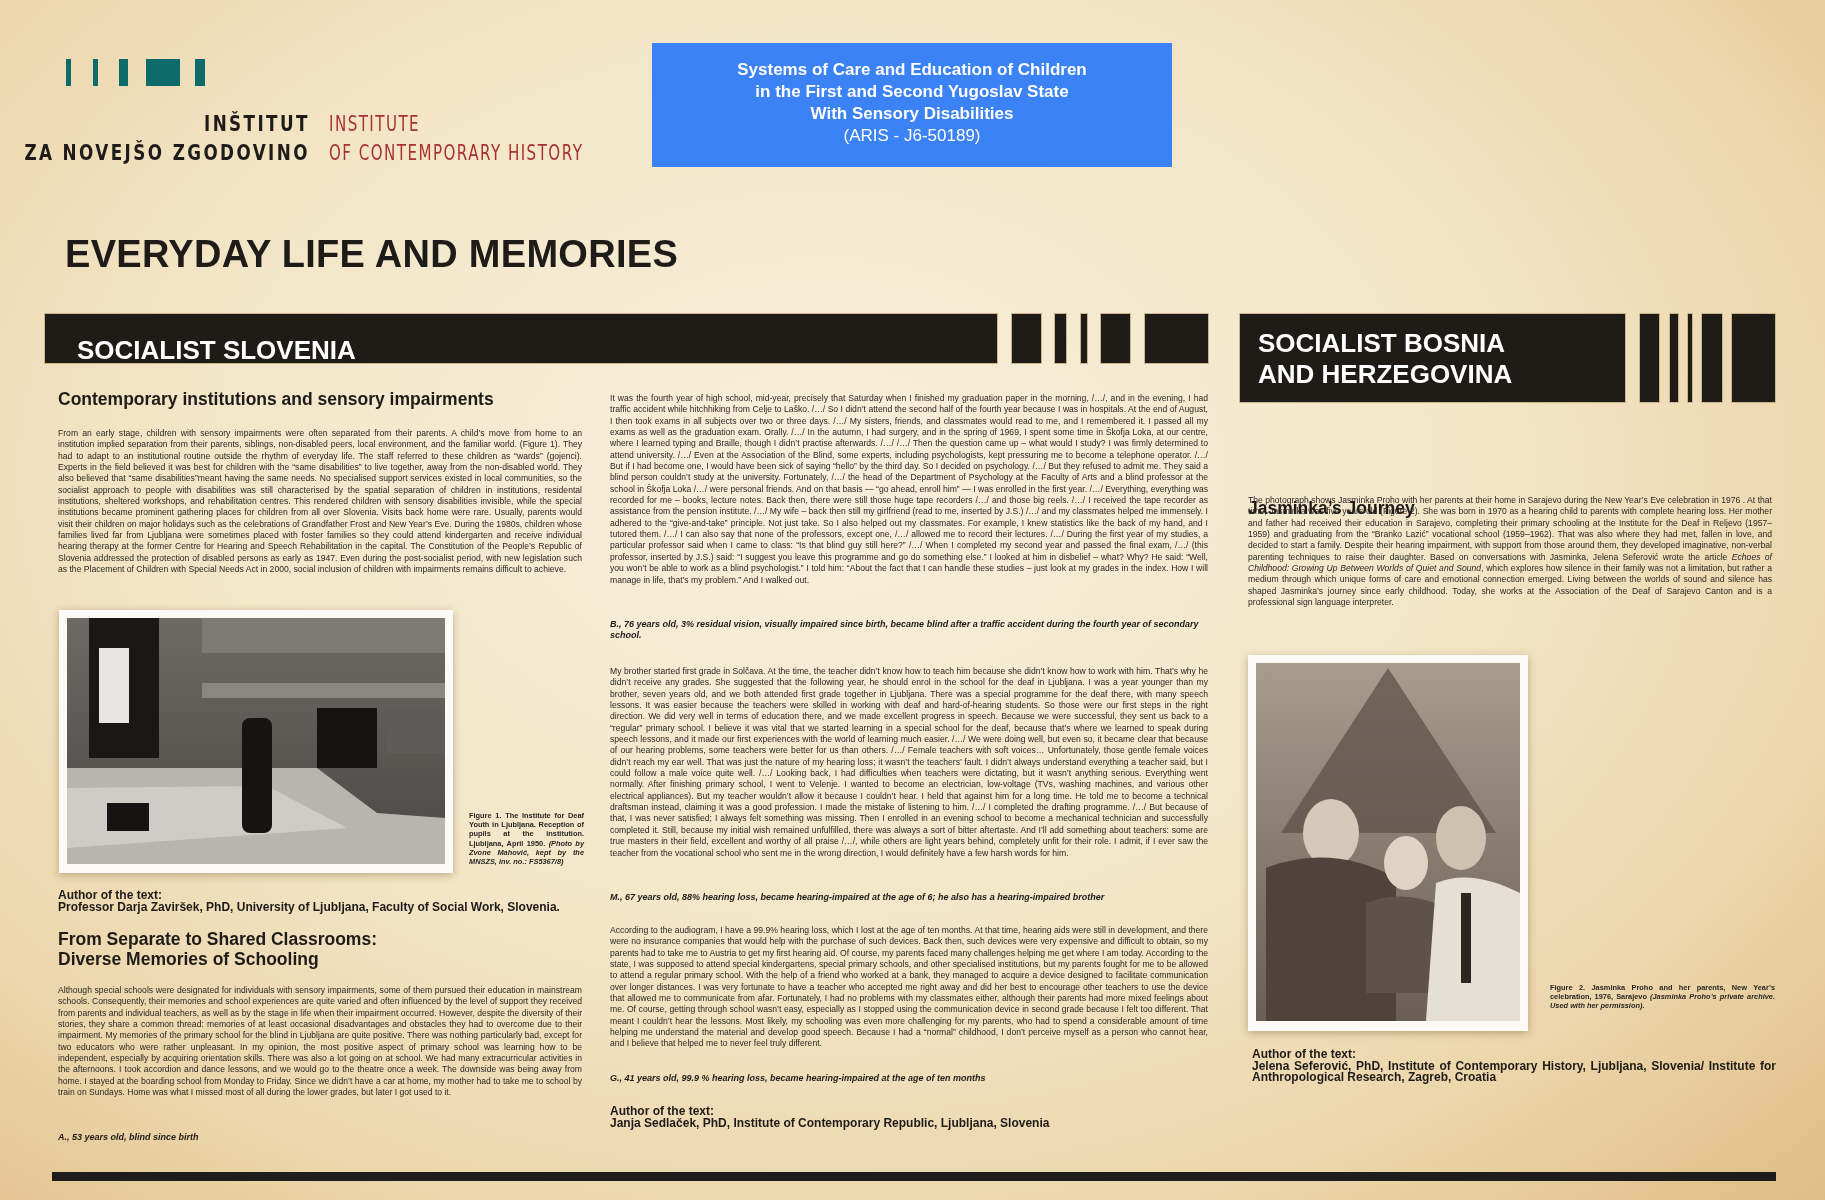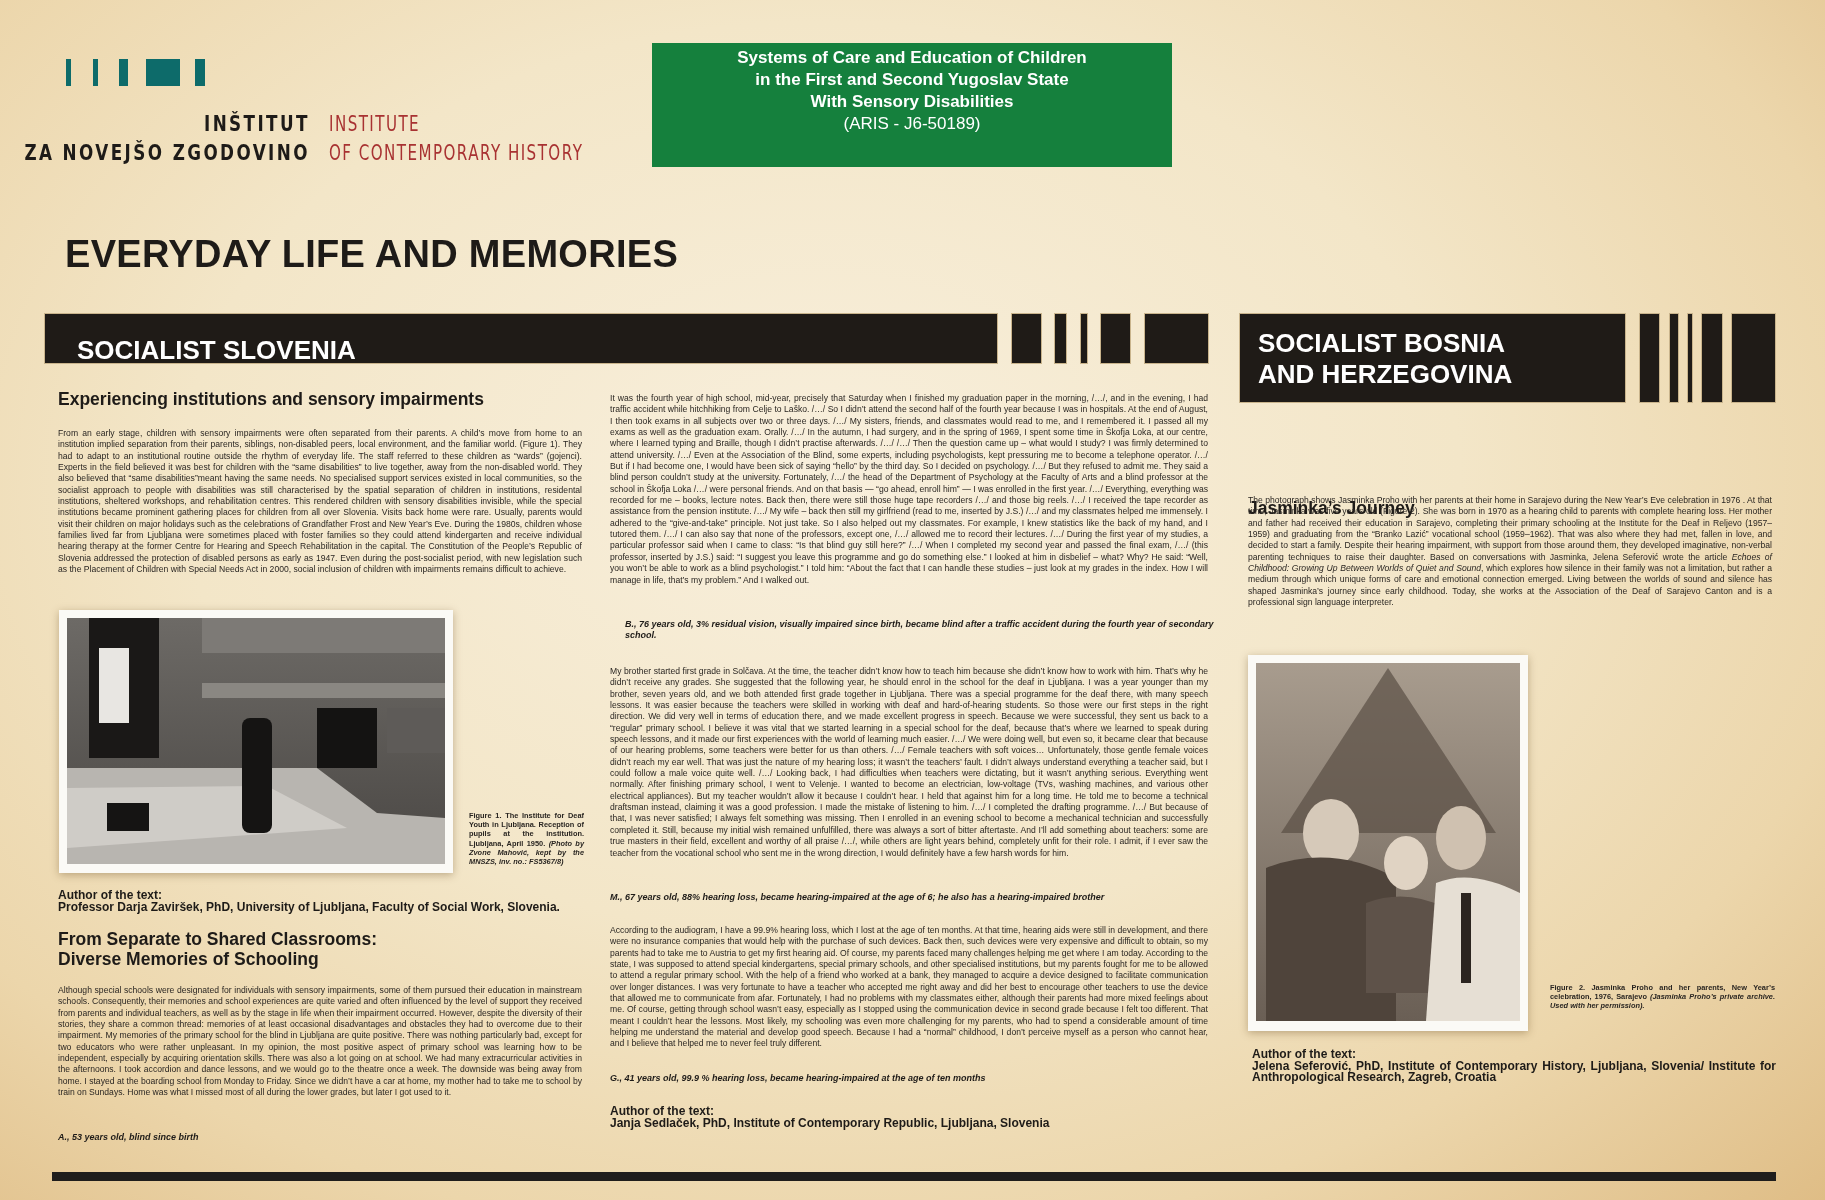--- a/index.html
+++ b/index.html
@@ -7,21 +7,21 @@
     width:1825px; height:1200px; position:relative; overflow:hidden;
     background: radial-gradient(ellipse at 45% 40%, #f8efdc 0%, #f3e6c8 45%, #ecd6ab 75%, #dfbd86 100%);
     font-family: "Liberation Sans", sans-serif; color:#1e1b18;
   }
   .abs { position:absolute; }
   
   .logo-bar { position:absolute; top:59px; height:27px; background:#0d6b6a; }
   .logo-text-sl { position:absolute; top:110px; right:1515px; text-align:right; font-family:"DejaVu Sans", sans-serif; font-weight:bold; font-size:21px; line-height:29px; letter-spacing:3px; color:#1e1b18; transform:scaleX(0.8); transform-origin:right top; white-space:nowrap; }
   .logo-text-en { position:absolute; top:110px; left:329px; font-family:"DejaVu Sans", sans-serif; font-size:21px; line-height:29px; letter-spacing:2px; color:#a83232; transform:scaleX(0.72); transform-origin:left top; white-space:nowrap; }
   
-  .project-box { position:absolute; left:652px; top:43px; width:520px; height:124px; background:#15803d; color:#fff; text-align:center; box-sizing:border-box; padding-top:4px; font-size:17px; line-height:22px; }
+  .project-box { position:absolute; left:652px; top:43px; width:520px; height:124px; background:#3b82f6; color:#fff; text-align:center; box-sizing:border-box; padding-top:16px; font-size:17px; line-height:22px; }
   .project-box .b { font-weight:bold; display:block; }
   .project-box .n { display:block; }
   
   .main-title { position:absolute; left:65px; top:233px; font-size:38px; font-weight:bold; color:#1e1b18; letter-spacing:0.3px; }
   
   .sec-bar { position:absolute; background:#1f1b17; box-shadow:0 0 0 1px #c9b48c; }
   .sec-title { position:absolute; color:#fff; font-weight:bold; font-size:26px; line-height:31px; }
   h2.sub { position:absolute; margin:0; font-size:17.5px; font-weight:bold; line-height:20px; color:#1e1b18; }
   .para { position:absolute; margin:0; font-size:8.6px; line-height:11.35px; text-align:justify; color:#2a2622; }
   .sig { position:absolute; margin:0; font-size:9px; line-height:11px; font-weight:bold; font-style:italic; color:#1e1b18; }
@@ -75,21 +75,21 @@
     <div>SOCIALIST BOSNIA</div>
     <div>AND HERZEGOVINA</div>
   </div>
   <div class="sec-bar" style="left:1640px;top:314px;width:19px;height:88px;"></div>
   <div class="sec-bar" style="left:1670px;top:314px;width:8px;height:88px;"></div>
   <div class="sec-bar" style="left:1688px;top:314px;width:4px;height:88px;"></div>
   <div class="sec-bar" style="left:1702px;top:314px;width:20px;height:88px;"></div>
   <div class="sec-bar" style="left:1732px;top:314px;width:43px;height:88px;"></div>
 </div>
 
-<h2 class="sub" style="left:58px;top:389px;">Experiencing institutions and sensory impairments</h2>
+<h2 class="sub" style="left:58px;top:389px;">Contemporary institutions and sensory impairments</h2>
 <p class="para" style="left:58px;top:428px;width:524px;">From an early stage, children with sensory impairments were often separated from their parents. A child’s move from home to an institution implied separation from their parents, siblings, non-disabled peers, local environment, and the familiar world. (Figure 1). They had to adapt to an institutional routine outside the rhythm of everyday life. The staff referred to these children as “wards” (gojenci). Experts in the field believed it was best for children with the “same disabilities” to live together, away from the non-disabled world. They also believed that “same disabilities”meant having the same needs. No specialised support services existed in local communities, so the socialist approach to people with disabilities was still characterised by the spatial separation of children in institutions, residental institutions, sheltered workshops, and rehabilitation centres. This rendered children with sensory disabilities invisible, while the special institutions became prominent gathering places for children from all over Slovenia. Visits back home were rare. Usually, parents would visit their children on major holidays such as the celebrations of Grandfather Frost and New Year’s Eve. During the 1980s, children whose families lived far from Ljubljana were sometimes placed with foster families so they could attend kindergarten and receive individual hearing therapy at the former Centre for Hearing and Speech Rehabilitation in the capital. The Constitution of the People’s Republic of Slovenia addressed the protection of disabled persons as early as 1947. Even during the post-socialist period, with new legislation such as the Placement of Children with Special Needs Act in 2000, social inclusion of children with impairments remains difficult to achieve.</p>
 
 <div class="photo-frame" style="left:59px;top:610px;width:394px;height:263px;">
   <svg width="378" height="246" style="position:absolute;left:8px;top:8px;">
     <defs>
       <linearGradient id="g1" x1="0" y1="0" x2="0" y2="1">
         <stop offset="0" stop-color="#6d6a66"></stop>
           <stop offset="1" stop-color="#4a4744"></stop>
       </linearGradient>
     </defs>
@@ -117,21 +117,21 @@
 </div>
 
 <h2 class="sub" style="left:58px;top:929px;">
   <div>From Separate to Shared Classrooms:</div>
   <div>Diverse Memories of Schooling</div>
 </h2>
 <p class="para" style="left:58px;top:985px;width:524px;">Although special schools were designated for individuals with sensory impairments, some of them pursued their education in mainstream schools. Consequently, their memories and school experiences are quite varied and often influenced by the level of support they received from parents and individual teachers, as well as by the stage in life when their impairment occurred. However, despite the diversity of their stories, they share a common thread: memories of at least occasional disadvantages and obstacles they had to overcome due to their impairment. My memories of the primary school for the blind in Ljubljana are quite positive. There was nothing particularly bad, except for two educators who were rather unpleasant. In my opinion, the most positive aspect of primary school was learning how to be independent, especially by acquiring orientation skills. There was also a lot going on at school. We had many extracurricular activities in the afternoons. I took accordion and dance lessons, and we would go to the theatre once a week. The downside was being away from home. I stayed at the boarding school from Monday to Friday. Since we didn’t have a car at home, my mother had to take me to school by train on Sundays. Home was what I missed most of all during the lower grades, but later I got used to it.</p>
 <p class="sig" style="left:58px;top:1132px;">A., 53 years old, blind since birth</p>
 
 <p class="para" style="left:610px;top:393px;width:598px;">It was the fourth year of high school, mid-year, precisely that Saturday when I finished my graduation paper in the morning, /…/, and in the evening, I had traffic accident while hitchhiking from Celje to Laško. /…/ So I didn’t attend the second half of the fourth year because I was in hospitals. At the end of August, I then took exams in all subjects over two or three days. /…/ My sisters, friends, and classmates would read to me, and I remembered it. I passed all my exams as well as the graduation exam. Orally. /…/ In the autumn, I had surgery, and in the spring of 1969, I spent some time in Škofja Loka, at our centre, where I learned typing and Braille, though I didn’t practise afterwards. /…/ /…/ Then the question came up – what would I study? I was firmly determined to attend university. /…/ Even at the Association of the Blind, some experts, including psychologists, kept pressuring me to become a telephone operator. /…/ But if I had become one, I would have been sick of saying “hello” by the third day. So I decided on psychology. /…/ But they refused to admit me. They said a blind person couldn’t study at the university. Fortunately, /…/ the head of the Department of Psychology at the Faculty of Arts and a blind professor at the school in Škofja Loka /…/ were personal friends. And on that basis — “go ahead, enroll him” — I was enrolled in the first year. /…/ Everything, everything was recorded for me – books, lecture notes. Back then, there were still those huge tape recorders /…/ and those big reels. /…/ I received the tape recorder as assistance from the pension institute. /…/ My wife – back then still my girlfriend (read to me, inserted by J.S.) /…/ and my classmates helped me immensely. I adhered to the “give-and-take” principle. Not just take. So I also helped out my classmates. For example, I knew statistics like the back of my hand, and I tutored them. /…/ I can also say that none of the professors, except one, /…/ allowed me to record their lectures. /…/ During the first year of my studies, a particular professor said when I came to class: “Is that blind guy still here?” /…/ When I completed my second year and passed the final exam, /…/ (this professor, inserted by J.S.) said: “I suggest you leave this programme and go do something else.” I looked at him in disbelief – what? Why? He said: “Well, you won’t be able to work as a blind psychologist.” I told him: “About the fact that I can handle these studies – just look at my grades in the index. How I will manage in life, that’s my problem.” And I walked out.</p>
-<p class="sig" style="left:610px;top:619px;width:598px;margin-left:15px;">B., 76 years old, 3% residual vision, visually impaired since birth, became blind after a traffic accident during the fourth year of secondary school.</p>
+<p class="sig" style="left:610px;top:619px;width:598px;">B., 76 years old, 3% residual vision, visually impaired since birth, became blind after a traffic accident during the fourth year of secondary school.</p>
 
 <p class="para" style="left:610px;top:666px;width:598px;">My brother started first grade in Solčava. At the time, the teacher didn’t know how to teach him because she didn’t know how to work with him. That’s why he didn’t receive any grades. She suggested that the following year, he should enrol in the school for the deaf in Ljubljana. I was a year younger than my brother, seven years old, and we both attended first grade together in Ljubljana. There was a special programme for the deaf there, with many speech lessons. It was easier because the teachers were skilled in working with deaf and hard-of-hearing students. So those were our first steps in the right direction. We did very well in terms of education there, and we made excellent progress in speech. Because we were successful, they sent us back to a “regular” primary school. I believe it was vital that we started learning in a special school for the deaf, because that’s where we learned to speak during speech lessons, and it made our first experiences with the world of learning much easier. /…/ We were doing well, but even so, it became clear that because of our hearing problems, some teachers were better for us than others. /…/ Female teachers with soft voices… Unfortunately, those gentle female voices didn’t reach my ear well. That was just the nature of my hearing loss; it wasn’t the teachers’ fault. I didn’t always understand everything a teacher said, but I could follow a male voice quite well. /…/ Looking back, I had difficulties when teachers were dictating, but it wasn’t anything serious. Everything went normally. After finishing primary school, I went to Velenje. I wanted to become an electrician, low-voltage (TVs, washing machines, and various other electrical appliances). But my teacher wouldn’t allow it because I couldn’t hear. I held that against him for a long time. He told me to become a technical draftsman instead, claiming it was a good profession. I made the mistake of listening to him. /…/ I completed the drafting programme. /…/ But because of that, I was never satisfied; I always felt something was missing. Then I enrolled in an evening school to become a mechanical technician and successfully completed it. Still, because my initial wish remained unfulfilled, there was always a sort of bitter aftertaste. And I’ll add something about teachers: some are true masters in their field, excellent and worthy of all praise /…/, while others are light years behind, completely unfit for their role. I admit, if I ever saw the teacher from the vocational school who sent me in the wrong direction, I would definitely have a few harsh words for him.</p>
 <p class="sig" style="left:610px;top:892px;width:598px;">M., 67 years old, 88% hearing loss, became hearing-impaired at the age of 6; he also has a hearing-impaired brother</p>
 
 <p class="para" style="left:610px;top:925px;width:598px;">According to the audiogram, I have a 99.9% hearing loss, which I lost at the age of ten months. At that time, hearing aids were still in development, and there were no insurance companies that would help with the purchase of such devices. Back then, such devices were very expensive and difficult to obtain, so my parents had to take me to Austria to get my first hearing aid. Of course, my parents faced many challenges helping me get where I am today. According to the state, I was supposed to attend special kindergartens, special primary schools, and other specialised institutions, but my parents fought for me to be allowed to attend a regular primary school. With the help of a friend who worked at a bank, they managed to acquire a device designed to facilitate communication over longer distances. I was very fortunate to have a teacher who accepted me right away and did her best to encourage other teachers to use the device that allowed me to communicate from afar. Fortunately, I had no problems with my classmates either, although their parents had more mixed feelings about me. Of course, getting through school wasn’t easy, especially as I stopped using the communication device in second grade because I felt too different. That meant I couldn’t hear the lessons. Most likely, my schooling was even more challenging for my parents, who had to spend a considerable amount of time helping me understand the material and develop good speech. Because I had a “normal” childhood, I don’t perceive myself as a person who cannot hear, and I believe that helped me to never feel truly different.</p>
 <p class="sig" style="left:610px;top:1073px;width:598px;">G., 41 years old, 99.9 % hearing loss, became hearing-impaired at the age of ten months</p>
 
 <div class="abs" style="left:610px;top:1106px;">
   <span class="author-lbl">Author of the text:</span>
   <span class="author-name">Janja Sedlaček, PhD, Institute of Contemporary Republic, Ljubljana, Slovenia</span>

